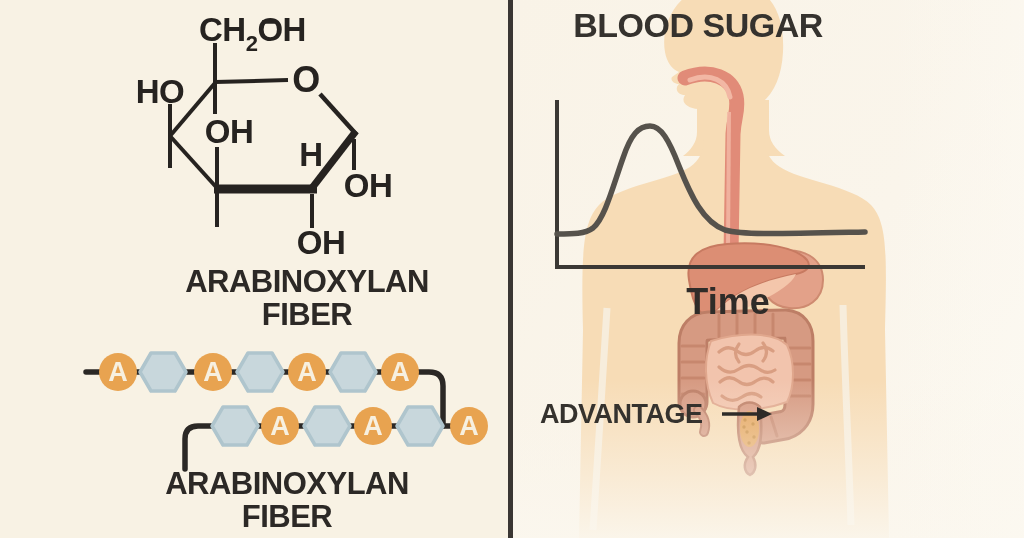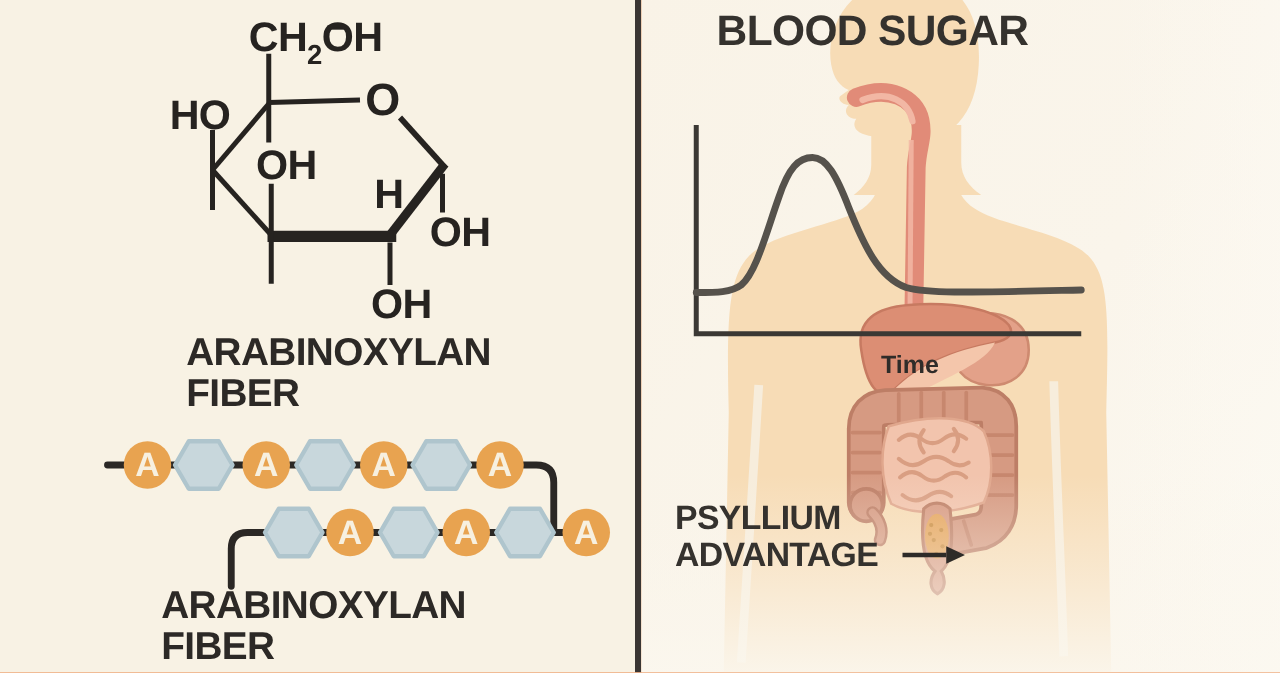--- a/index.html
+++ b/index.html
@@ -1,50 +1,50 @@
 <!DOCTYPE html>
 <html><head>
 <meta charset="utf-8">
 <style>
   html,body{margin:0;padding:0;background:#e8e8e8;}
   .stage{
     position:relative;width:1024px;height:538px;overflow:hidden;
-    font-family:"Liberation Sans",sans-serif;background:#f97316;
+    font-family:"Liberation Sans",sans-serif;background:#fef9c3;
   }
   .panel{position:absolute;top:0;height:538px;}
   .panel.left{left:0;width:508px;background:#F8F2E4;}
   .panel.right{left:513px;width:566px;
     background:linear-gradient(125deg,#F9F3E7 0%,#FAF5EB 55%,#FCF9F1 100%);}
   .divider{position:absolute;top:0;left:508px;width:5px;height:538px;background:#3A3633;}
 
   svg{position:absolute;display:block;}
   .molecule{top:0;left:0;}
   .chain{top:340px;left:0;}
   .bodyart{top:0;left:0;}
 
   .mol-text{font-weight:700;fill:#262320;font-size:33px;letter-spacing:-0.5px;}
   .mol-sub{font-size:22px;}
   .ring-o{font-size:36px;}
 
   .caption{
-    position:absolute;text-align:left;font-weight:700;color:#2C2926;
+    position:absolute;text-align:center;font-weight:700;color:#2C2926;
     font-size:31px;line-height:33px;letter-spacing:-0.5px;
   }
   .caption.c1{top:265px;left:149px;width:316px;}
   .caption.c2{top:467px;left:129px;width:316px;}
 
   .unit-a{font-weight:700;font-size:27px;fill:#F7F0E0;}
 
   .r-title{
     position:absolute;top:7px;left:15px;width:340px;text-align:center;
     font-weight:700;font-size:34px;line-height:36px;letter-spacing:-0.5px;color:#35322E;
   }
   .r-time{
     position:absolute;top:281px;left:145px;width:140px;text-align:center;
-    font-weight:700;font-size:20px;color:#2F2C29;
+    font-weight:700;font-size:36px;color:#2F2C29;
   }
   .r-annot{
     position:absolute;top:399px;left:27px;
     font-weight:700;font-size:27px;line-height:30px;letter-spacing:-0.5px;color:#35322E;
   }
   .annot-row{display:flex;align-items:center;gap:18px;}
   .arrow-svg{position:static;}
 </style>
 </head>
 <body>
@@ -214,21 +214,20 @@
       </g>
     </svg>
 
     <div class="r-title">
       <div>BLOOD SUGAR</div>
     </div>
 
     <div class="r-time">Time</div>
 
     <div class="r-annot">
-      <div>PSYLLIUM</div>
       <div class="annot-row">
         <span>ADVANTAGE</span>
         <svg class="arrow-svg" width="52" height="16" viewBox="0 0 52 16">
           <path d="M1,8 L36,8" stroke="#2E2B28" stroke-width="3.5"></path>
           <polygon points="36,1 51,8 36,15" fill="#2E2B28"></polygon>
         </svg>
       </div>
     </div>
   </section>
 </div>

